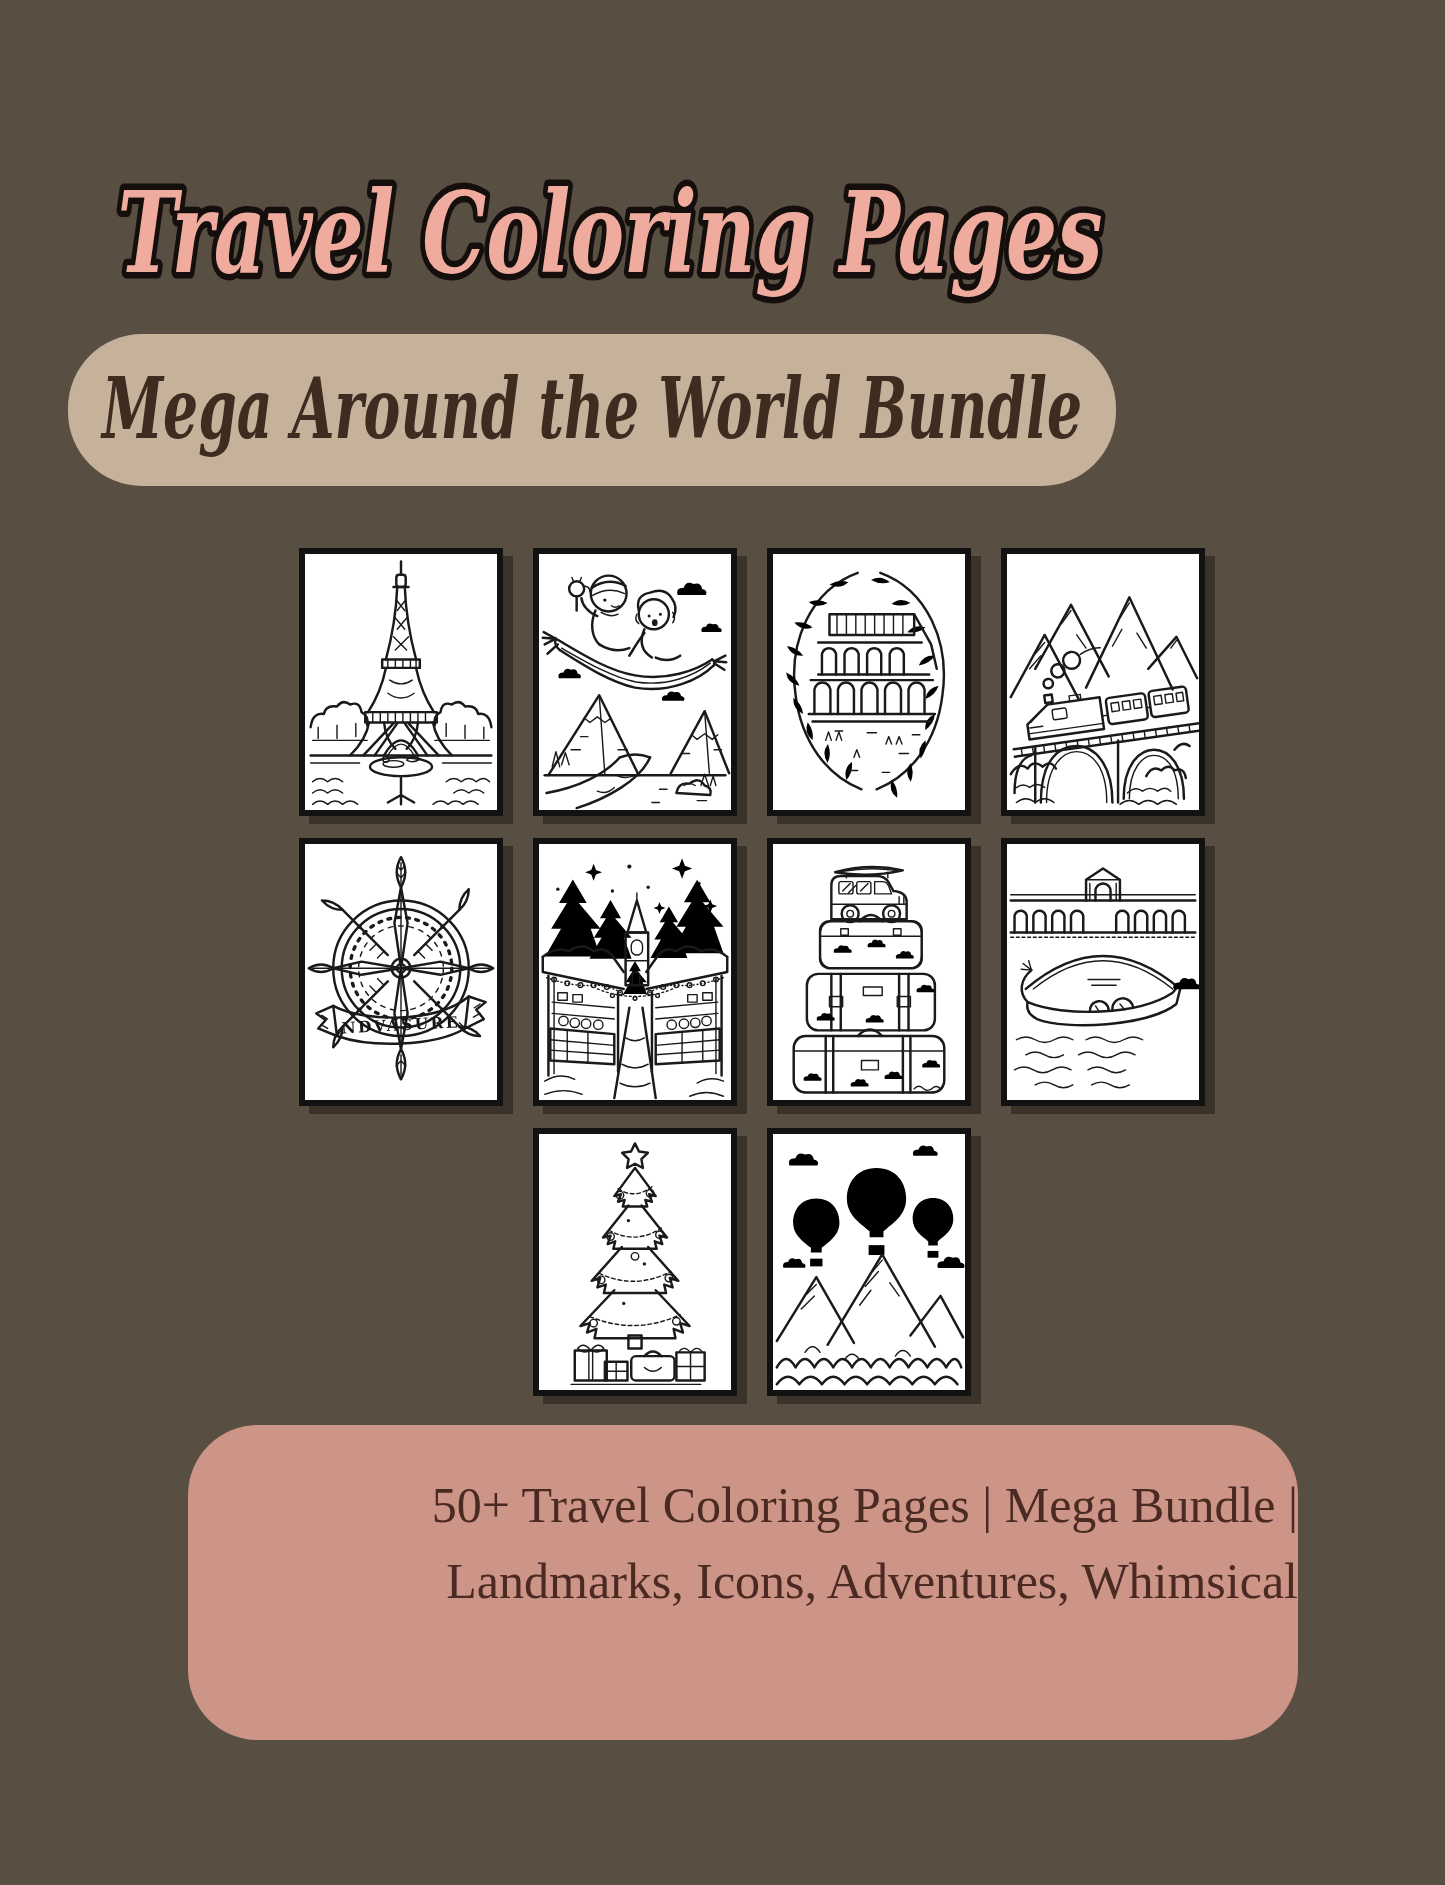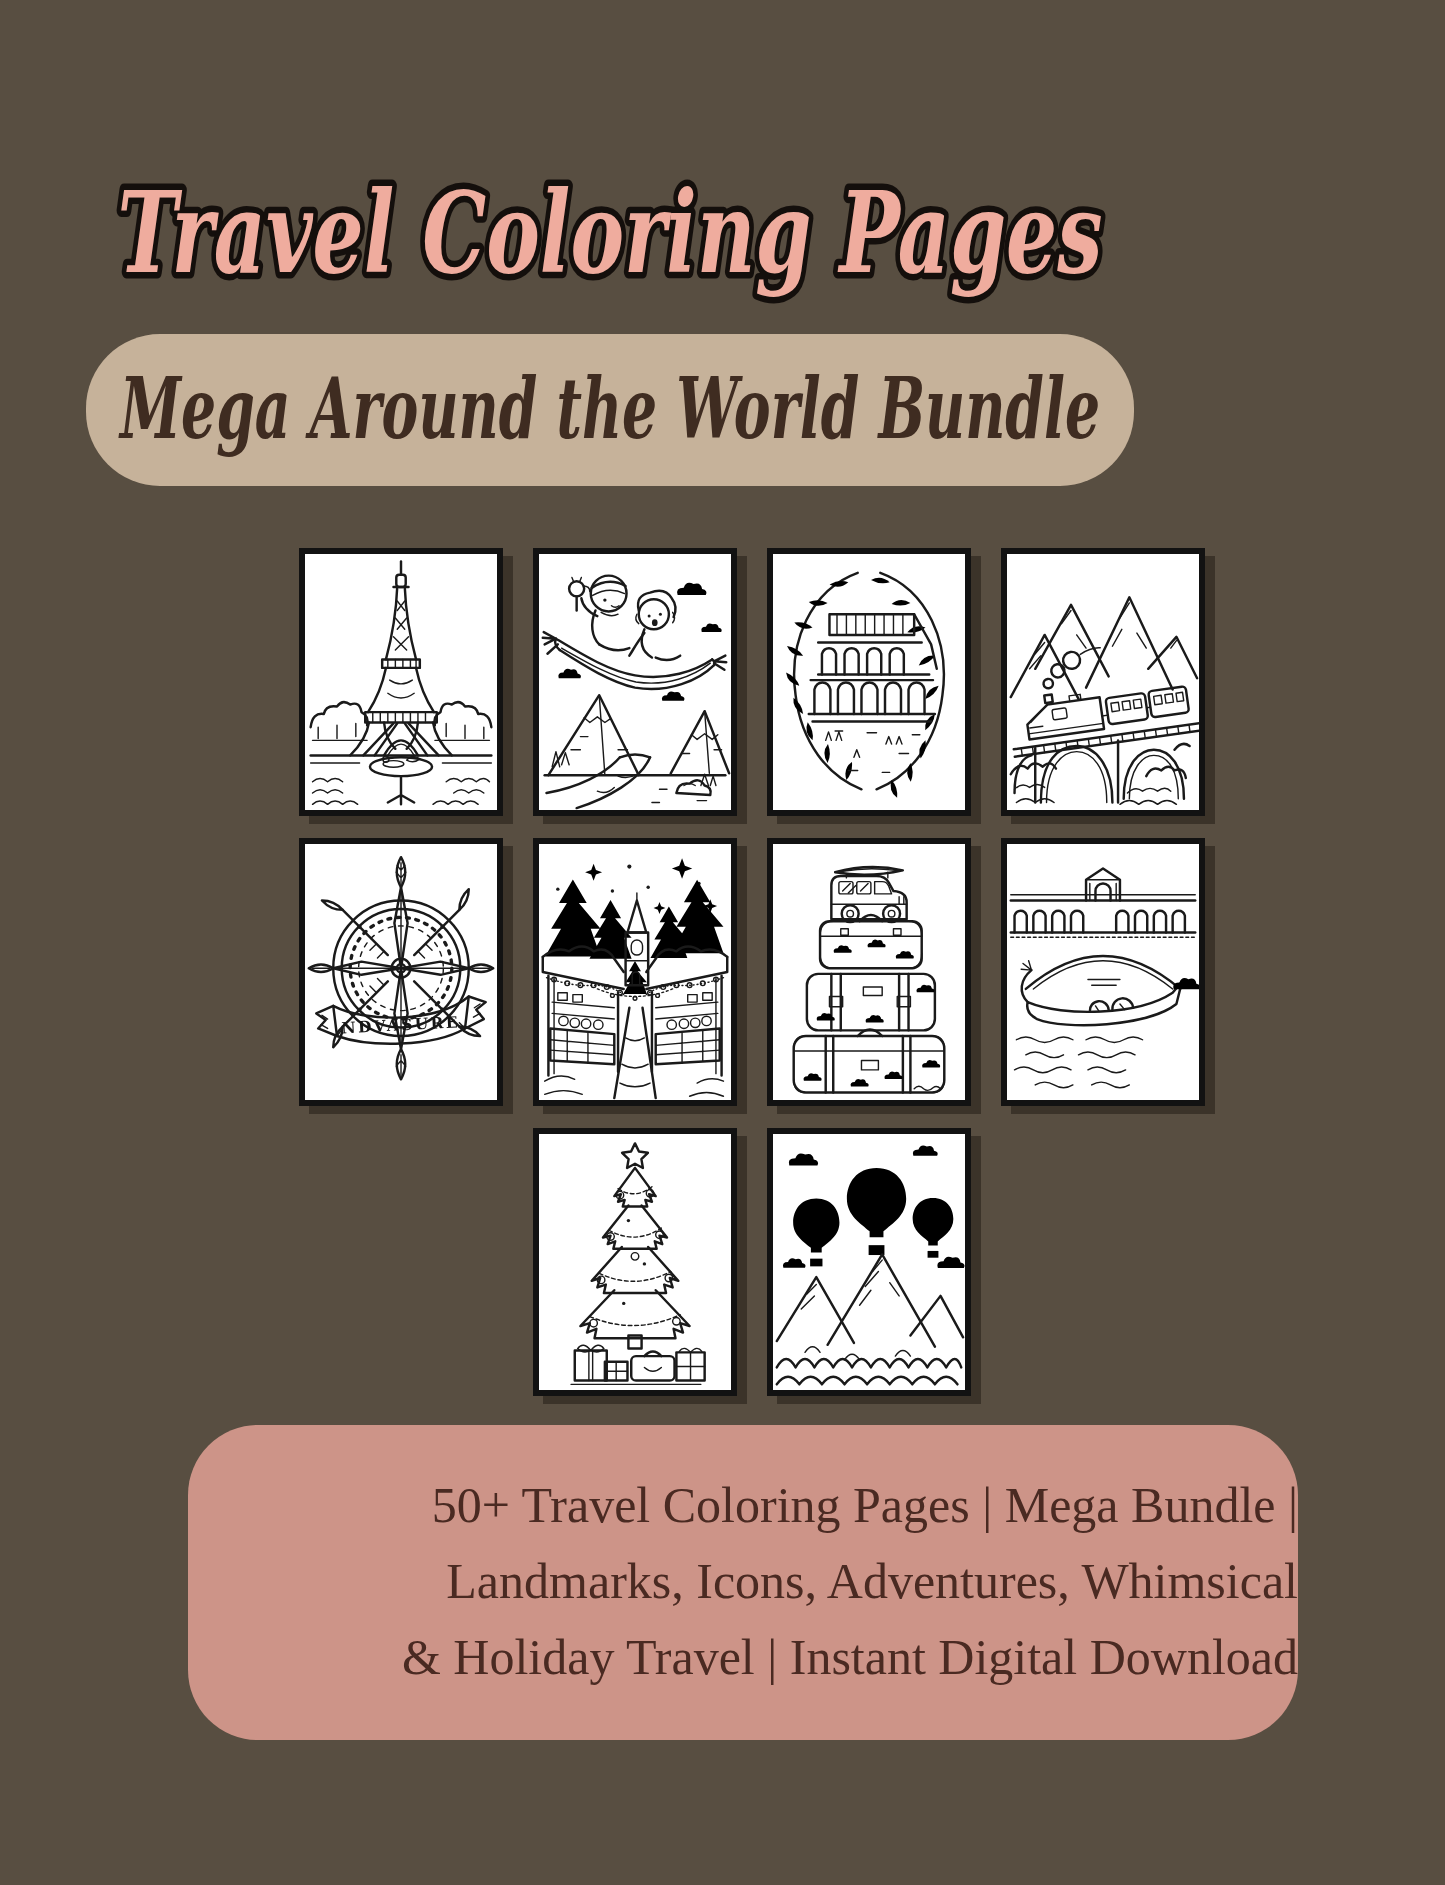--- a/index.html
+++ b/index.html
@@ -4,21 +4,21 @@
 <style>
   html,body{margin:0;padding:0;background:#2e2821;}
   .poster{position:relative;width:1445px;height:1885px;background:#584e41;overflow:hidden;
           font-family:"DejaVu Serif",serif;}
   
   .title-svg{position:absolute;left:20px;top:142px;width:1180px;height:190px;}
   .title-text{font-family:"DejaVu Serif",serif;font-style:italic;font-weight:700;
               fill:#efac9e;stroke:#140f0c;stroke-width:13px;paint-order:stroke;
               stroke-linejoin:round;}
   
-  .banner{position:absolute;left:86px;top:334px;width:1048px;height:152px;
+  .banner{position:absolute;left:68px;top:334px;width:1048px;height:152px;
           background:#c6b29a;border-radius:74px;}
   .banner-svg{position:absolute;inset:0;width:100%;height:100%;}
   .banner-text{font-family:"DejaVu Serif",serif;font-style:italic;font-weight:700;
                fill:#3f2c21;}
   
   .tile{position:absolute;width:204px;height:268px;background:#ffffff;
         border:6px solid #121212;box-sizing:border-box;
         box-shadow:10px 8px 0 rgba(30,24,18,.5);}
   .t1{left:299px;top:548px}.t2{left:533px;top:548px}.t3{left:767px;top:548px}.t4{left:1001px;top:548px}
   .t5{left:299px;top:838px}.t6{left:533px;top:838px}.t7{left:767px;top:838px}.t8{left:1001px;top:838px}
@@ -457,16 +457,15 @@
       <path d="M146,212 L178,170 L202,214"></path>
       <path d="M4,246 q10,-18 20,0 q10,-18 20,0 q10,-18 20,0 q10,-18 20,0 q10,-18 20,0 q10,-18 20,0 q10,-18 20,0 q10,-18 20,0 q10,-18 20,0 q10,-18 16,0"></path>
       <path d="M4,264 q12,-16 24,0 q12,-16 24,0 q12,-16 24,0 q12,-16 24,0 q12,-16 24,0 q12,-16 24,0 q12,-16 24,0 q12,-16 24,0"></path>
       <path class="w1" d="M34,230 q8,-12 16,0 M130,234 q8,-12 16,0 M76,238 q8,-12 16,0"></path>
     </svg>
   </div>
 
   <div class="info-box">
     <div class="info-line">50+ Travel Coloring Pages | Mega Bundle |</div>
     <div class="info-line">Landmarks, Icons, Adventures, Whimsical</div>
-    <div class="info-line">&amp; Holiday Travel | Instant Digital Download</div>
   </div>
 
 </div>
 
 </body></html>

